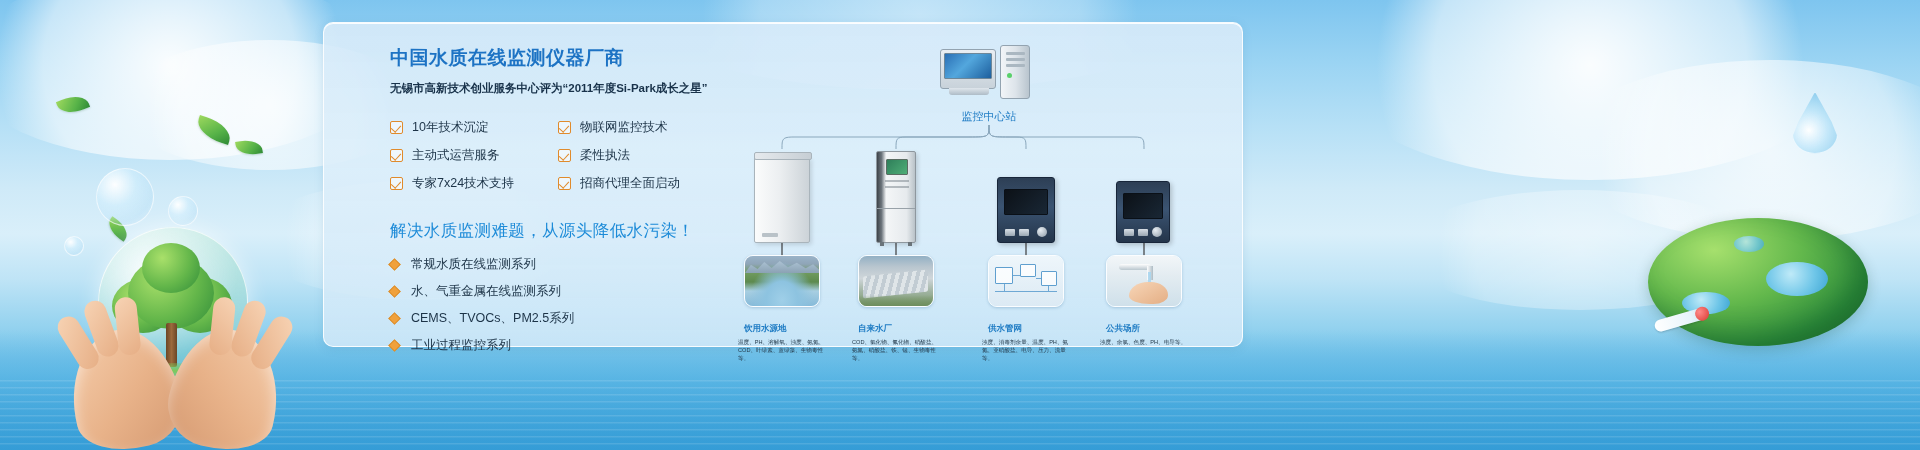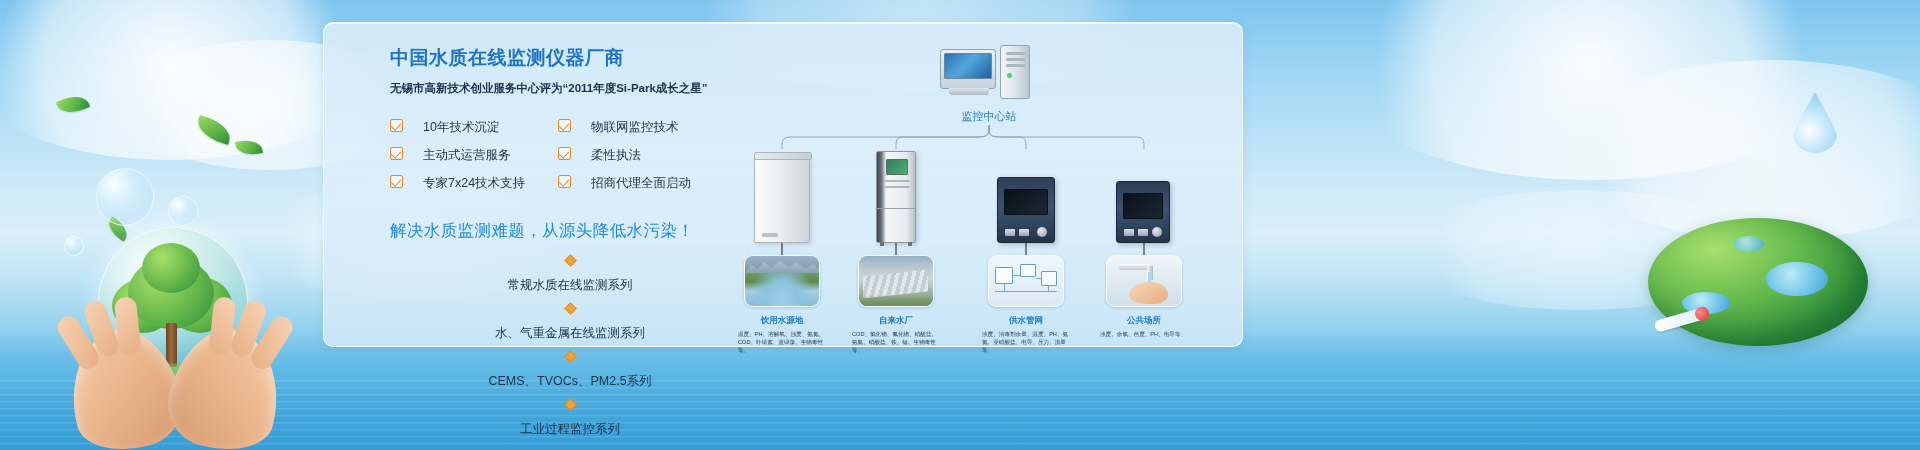--- a/index.html
+++ b/index.html
@@ -144,38 +144,38 @@
     line-height: 26px; white-space: nowrap;
   }
   .subtitle {
     margin-top: 9px; color: #18324a; font-size: 11.5px; font-weight: bold;
     line-height: 17px; white-space: nowrap;
   }
   .checks {
     margin-top: 22px; display: grid; grid-template-columns: 168px 190px;
     row-gap: 11px; column-gap: 0;
   }
-  .chk { display: flex; gap: 20px; }
+  .chk { display: flex; align-items: center; gap: 9px; }
   .chkbox {
     width: 13px; height: 13px; flex: none; position: relative;
     border: 1.6px solid #e08b2c; border-radius: 2px; background: rgba(255,255,255,.55);
   }
   .chkbox::after {
     content: ""; position: absolute; left: 2px; top: 1px;
     width: 5px; height: 8px; border: solid #e08b2c;
     border-width: 0 1.8px 1.8px 0; transform: rotate(42deg);
   }
   .chk-label { font-size: 12.5px; color: #1c3347; white-space: nowrap; }
 
   .headline {
     margin-top: 28px; color: #1d8bd8; font-size: 16.5px; font-weight: normal;
     letter-spacing: .4px; white-space: nowrap;
   }
   .bullets { margin-top: 14px; }
-  .blt { display: flex; align-items: center; gap: 12px; margin-bottom: 10px; flex-direction: column; }
+  .blt { display: flex; align-items: center; gap: 12px; margin-bottom: 10px; }
   .dia {
     width: 9px; height: 9px; flex: none; background: #f0a13c; transform: rotate(45deg);
     box-shadow: inset 0 0 0 1px rgba(200,120,20,.5);
   }
   .blt-label { font-size: 12.5px; color: #1c3347; white-space: nowrap; }
 
   
   .diagram { position: absolute; left: 430px; top: 10px; width: 480px; height: 310px; }
 
   .server { position: absolute; left: 186px; top: 12px; width: 92px; height: 58px; }
@@ -279,21 +279,21 @@
   
   .thumbs { position: absolute; left: 0; top: 222px; width: 480px; height: 88px; }
   .th { position: absolute; width: 76px; }
   .th-img {
     width: 76px; height: 52px; border-radius: 9px; overflow: hidden;
     border: 1px solid rgba(255,255,255,.9);
     box-shadow: 0 1px 3px rgba(30,90,140,.25);
     position: relative;
   }
   .th-cap {
-    margin-top: 8px; text-align: center; font-size: 8.5px; color: #1f7cc4; font-weight: bold;
+    margin-top: 16px; font-size: 8.5px; color: #1f7cc4; font-weight: bold;
     white-space: nowrap;
   }
   .th-desc {
     margin-top: 3px; font-size: 5.6px; line-height: 8px; color: #243a4c;
     text-align: left; width: 88px; margin-left: -6px;
   }
 
   
   .art-river { position:absolute; inset:0;
     background:

